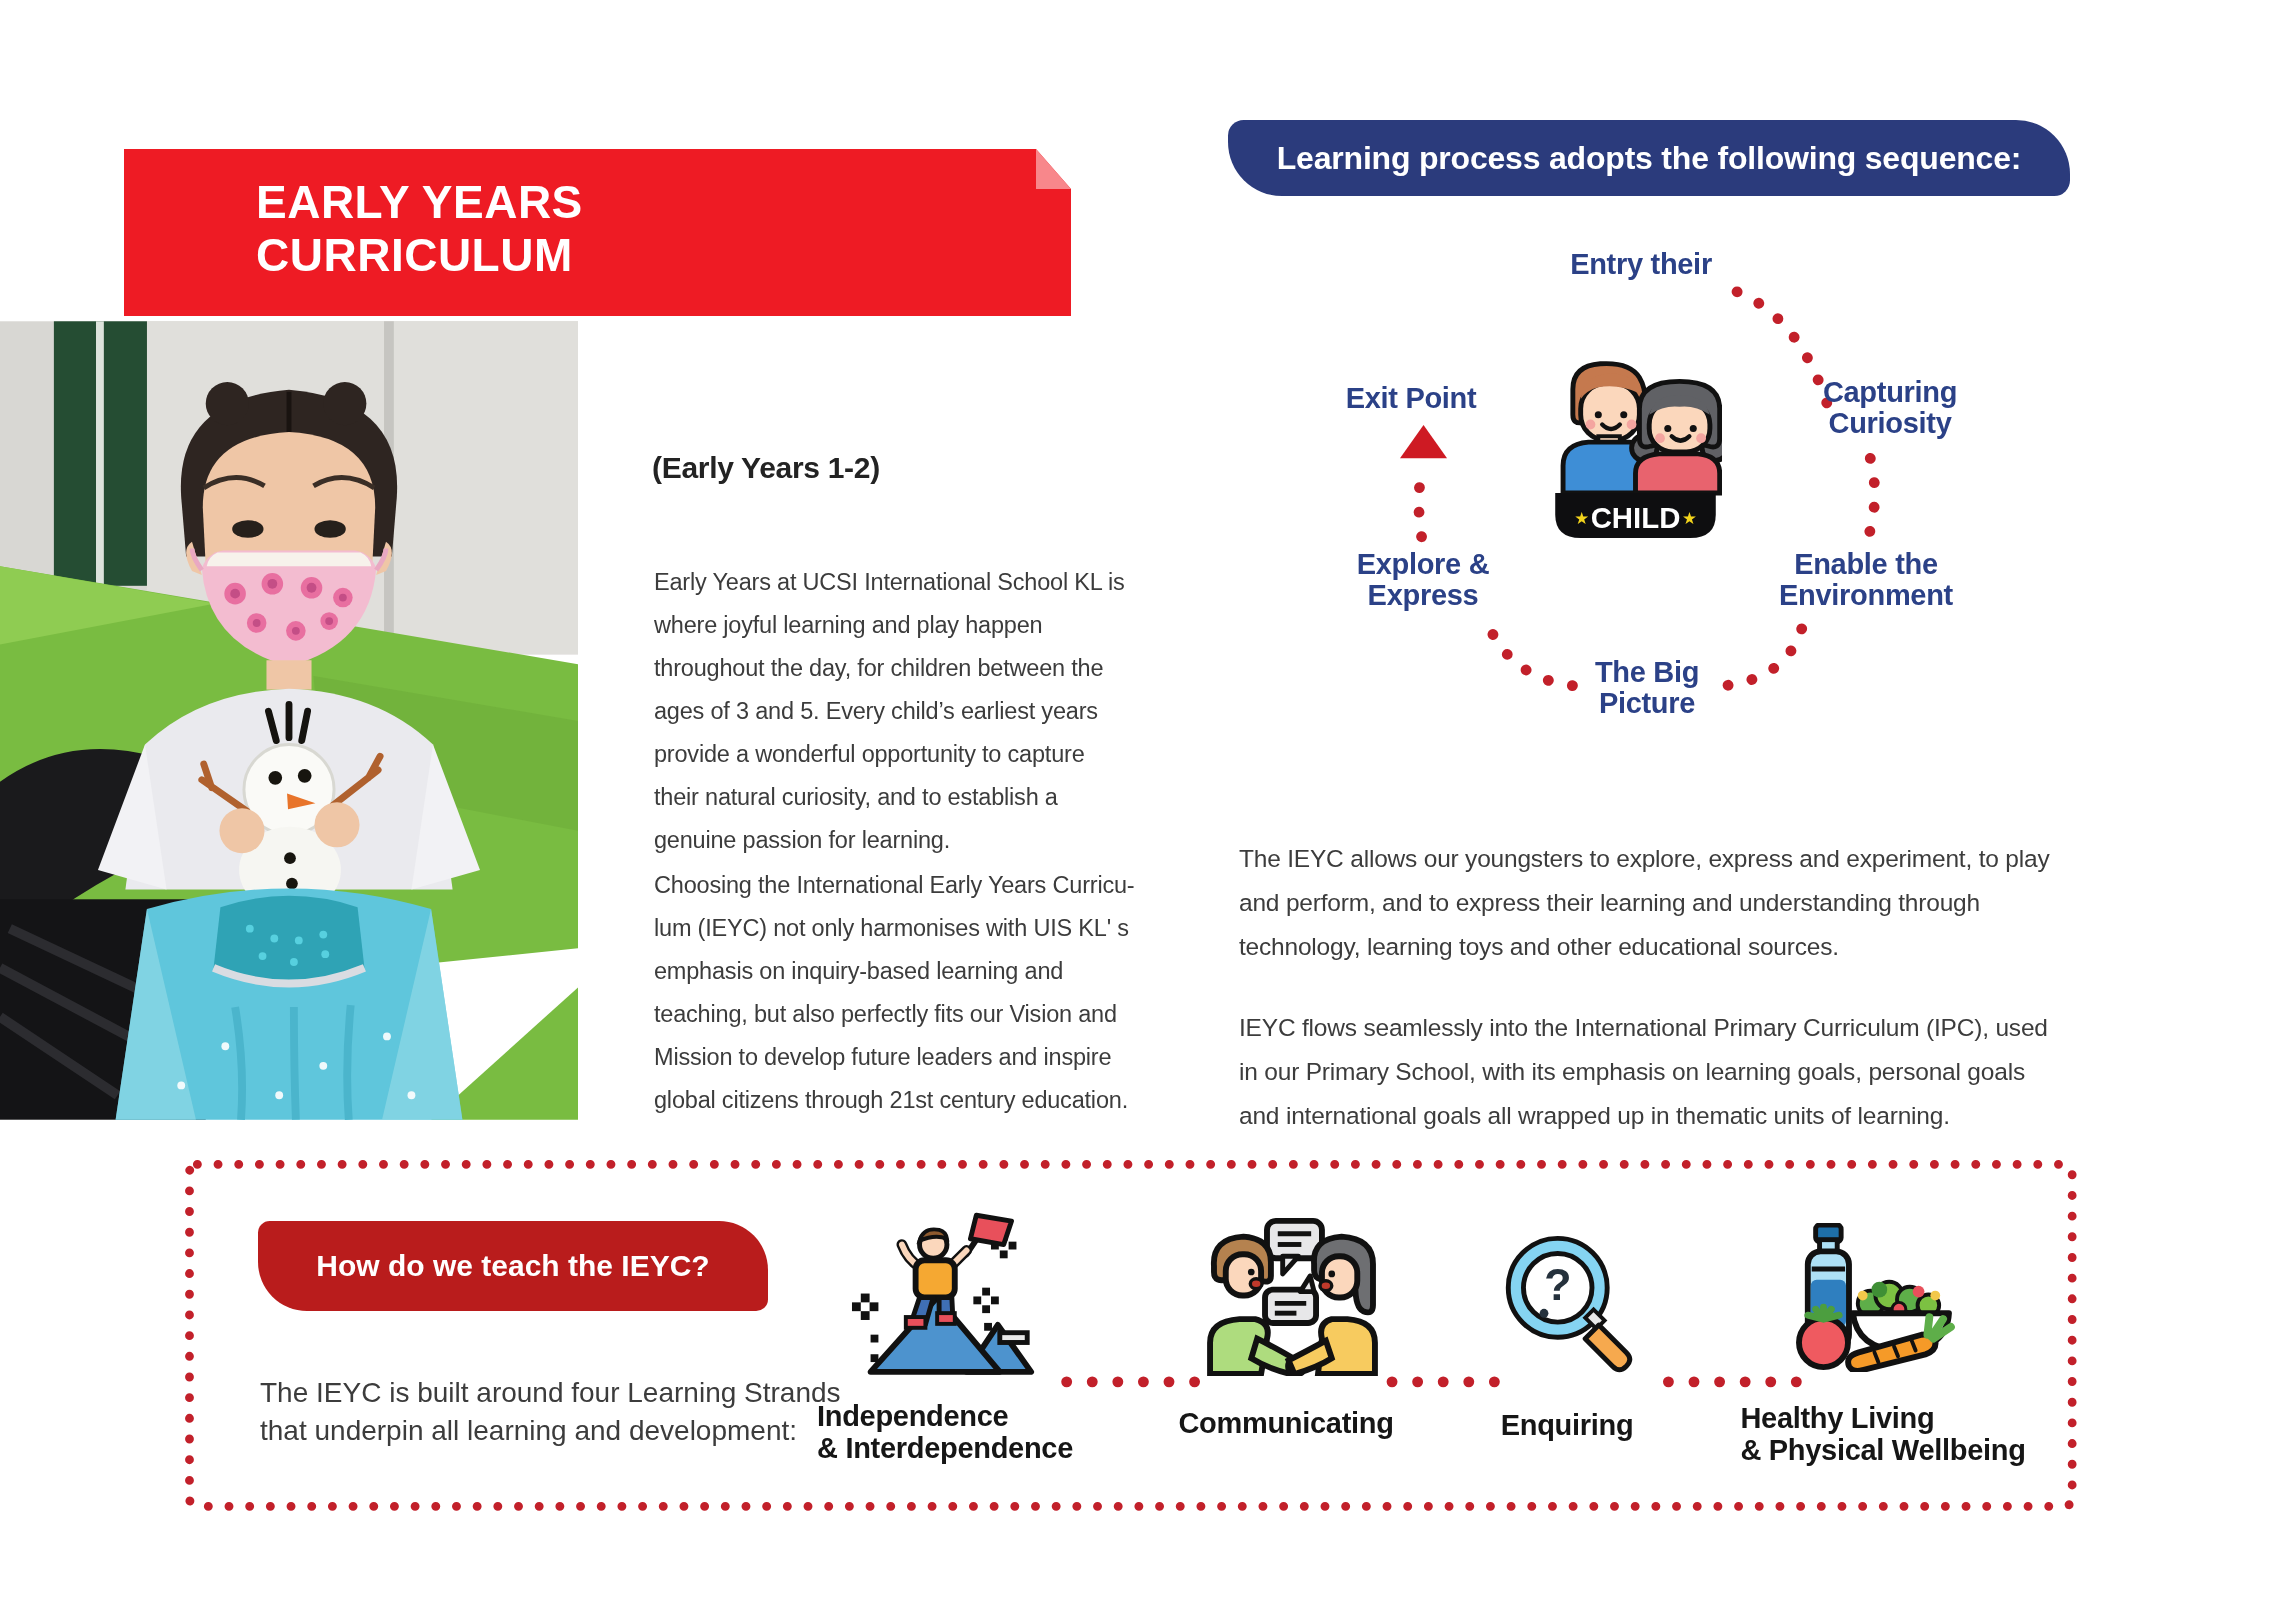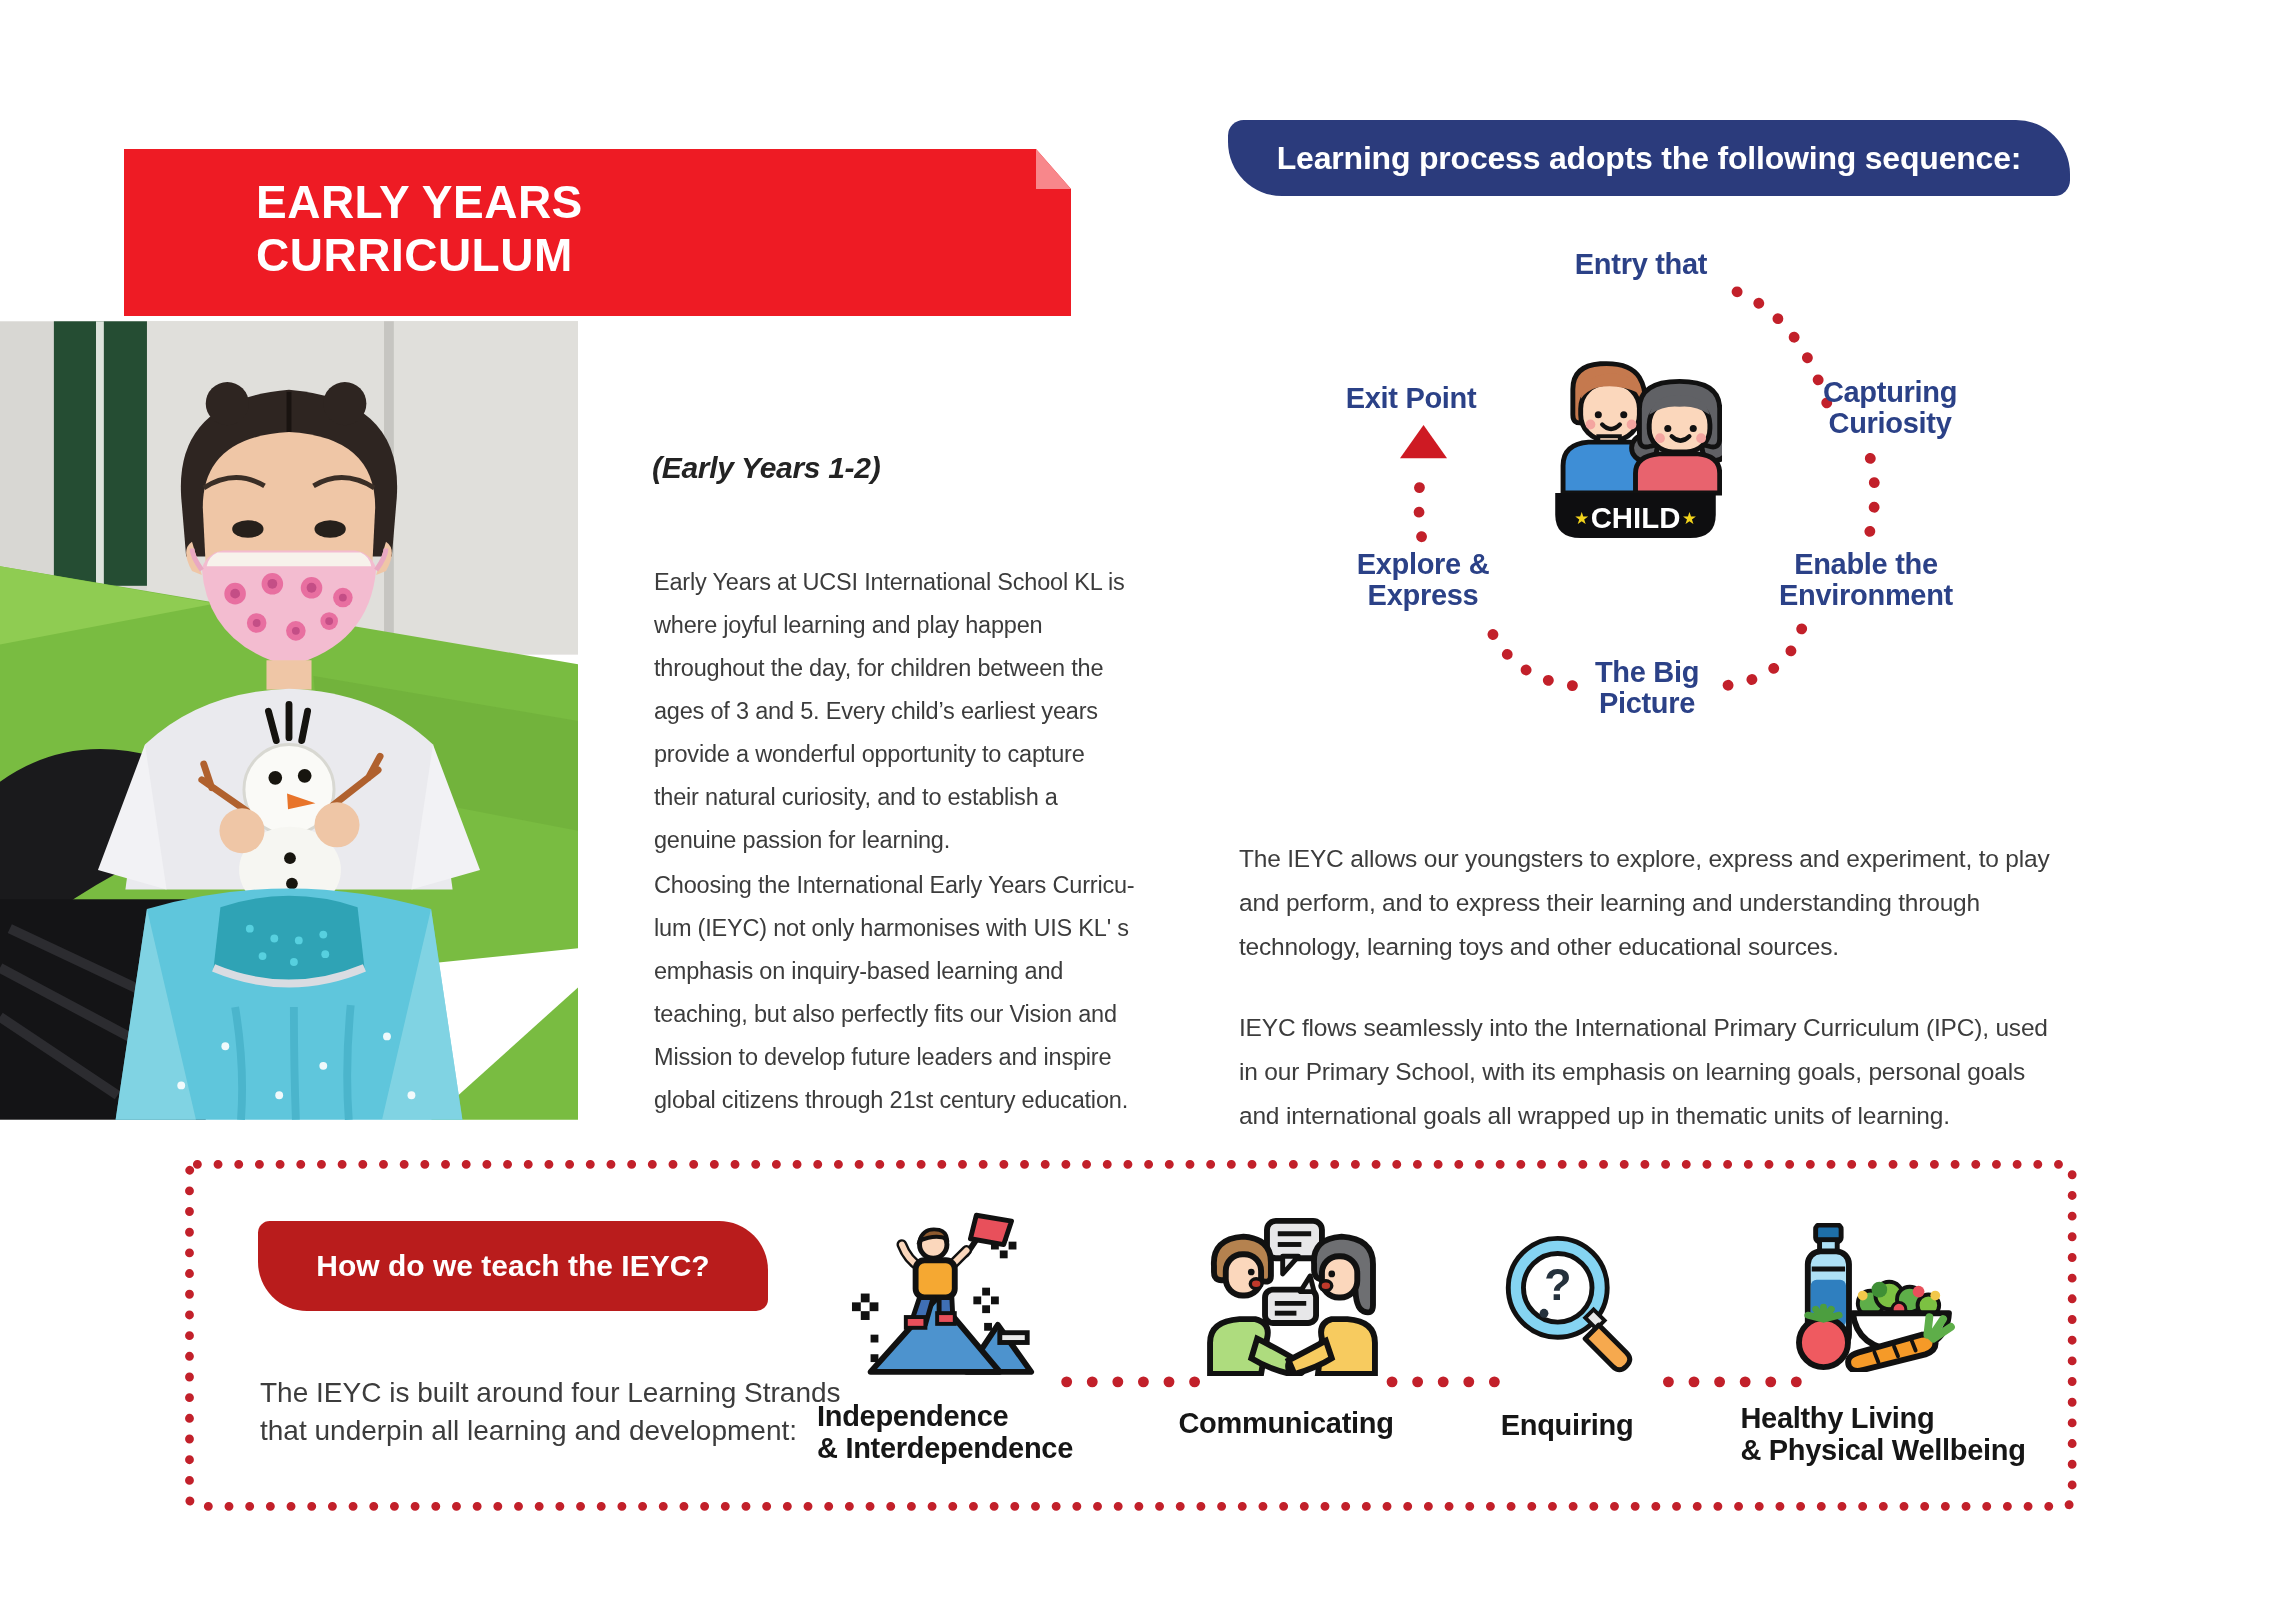--- a/index.html
+++ b/index.html
@@ -21,21 +21,21 @@
   }
   .fold{
     left:1036px;top:149px;width:35px;height:40px;background:#F8878B;
     clip-path:polygon(0 0,100% 100%,0 100%);
   }
 
   
   .photo{left:0;top:321px;width:578px;height:799px;overflow:hidden;}
 
   
-  .intro-heading{left:652px;top:451px;font-size:30px;font-weight:bold;color:#232323;letter-spacing:-0.3px;font-style:italic;}
+  .intro-heading{left:652px;top:451px;font-size:30px;font-weight:bold;color:#232323;letter-spacing:-0.3px;}
   .body-par{font-size:23.5px;line-height:43px;color:#3c3c3c;letter-spacing:-0.2px;}
   .intro-para1{left:654px;top:561px;}
   .intro-para2{left:654px;top:864px;}
 
   
   .seq-banner{
     left:1228px;top:120px;width:842px;height:76px;background:#2B3B7C;
     border-radius:15.7px 54px 15.7px 54px;display:flex;align-items:center;justify-content:center;
   }
   .seq-banner .t{color:#fff;font-size:32px;font-weight:bold;letter-spacing:-0.2px;}
@@ -206,21 +206,21 @@
       <g fill="none" stroke="#C2202A" stroke-width="11" stroke-linecap="round" stroke-dasharray="0.1 25">
         <path d="M 492,68 Q 560,96 588,196"></path>
         <path d="M 628,238 Q 638,278 626,318"></path>
         <path d="M 558,412 Q 542,462 480,470"></path>
         <path d="M 324,470 Q 262,462 238,408"></path>
         <path d="M 170,318 Q 164,280 171,245"></path>
       </g>
       <polygon points="172,204 148,238 196,238" fill="#CE1A23"></polygon>
     </svg>
 
-    <div class="step st-entry">Entry that</div>
+    <div class="step st-entry">Entry their</div>
     <div class="step st-capturing">Capturing
 Curiosity</div>
     <div class="step st-enable">Enable the
 Environment</div>
     <div class="step st-big">The Big
 Picture</div>
     <div class="step st-explore">Explore &amp;
 Express</div>
     <div class="step st-exit">Exit Point</div>
 

